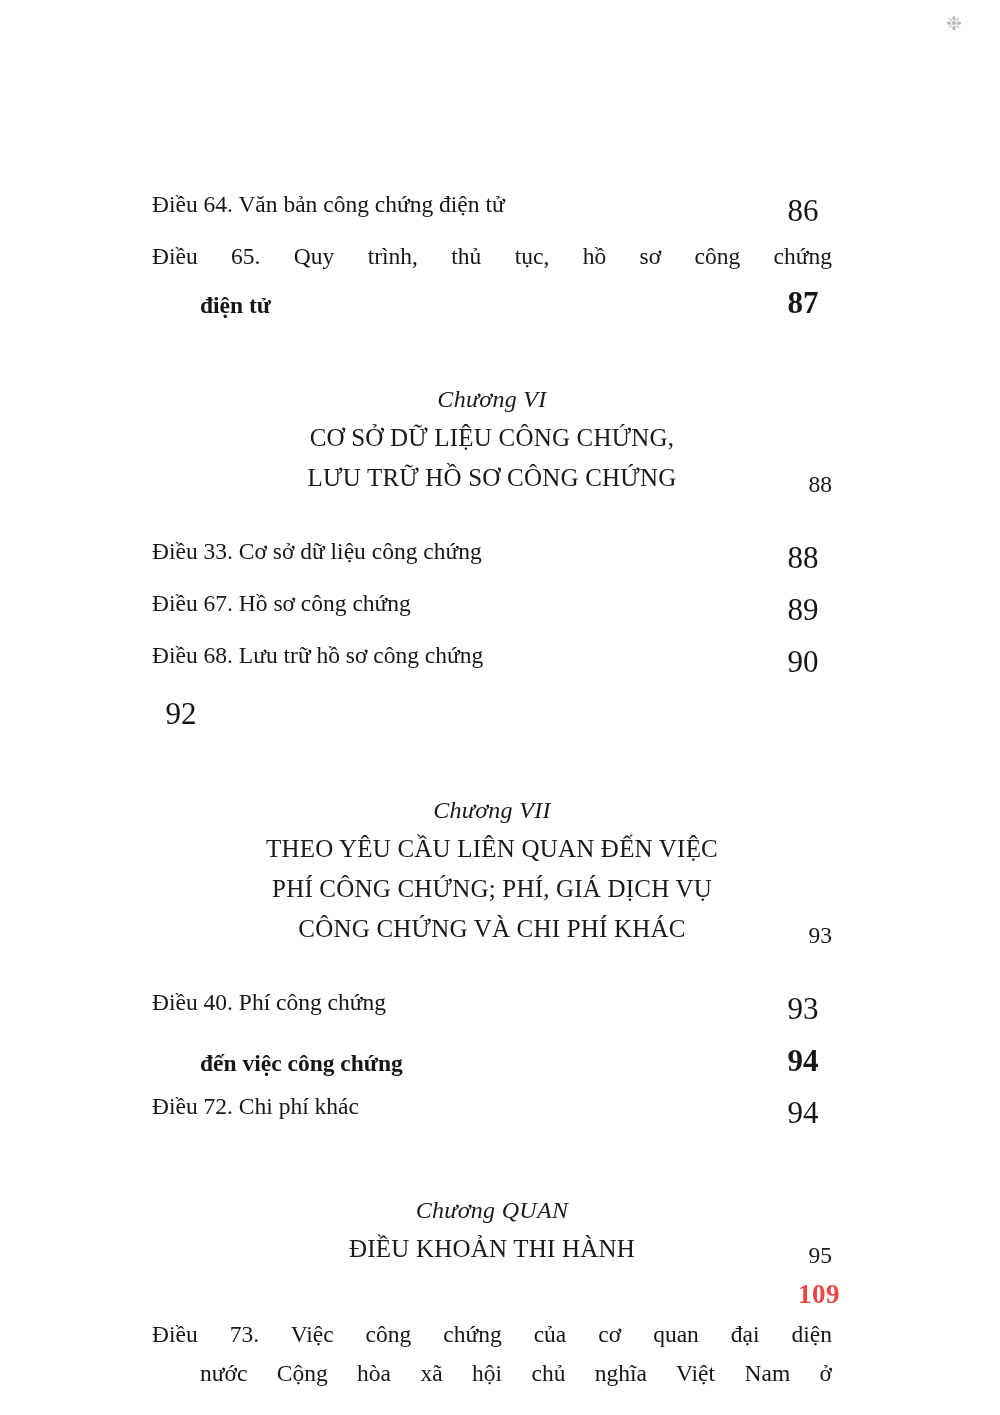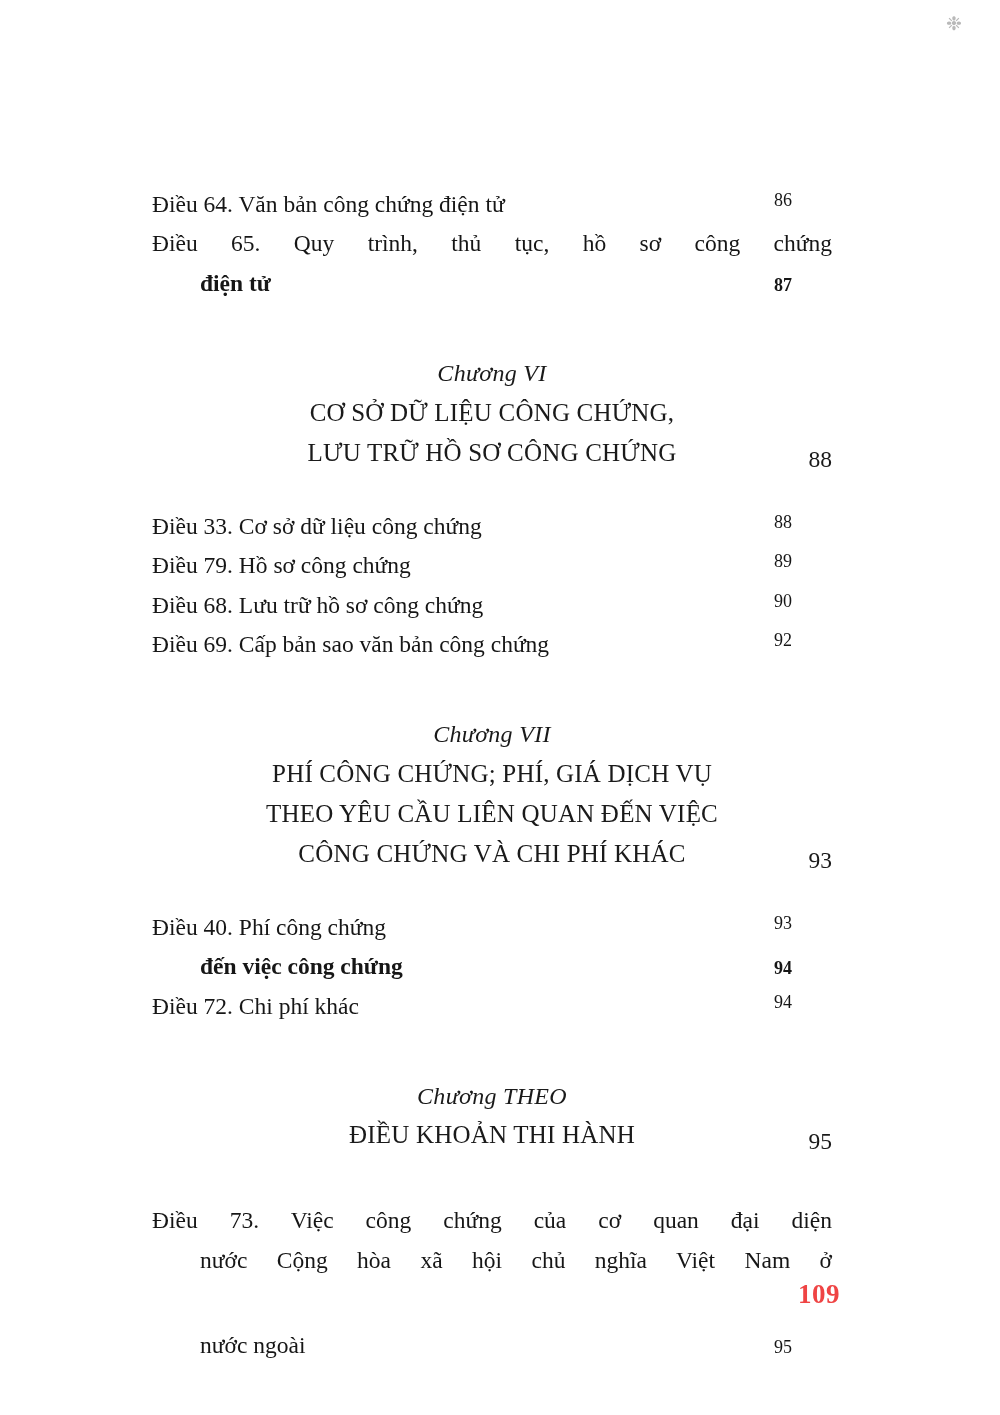--- a/index.html
+++ b/index.html
@@ -47,22 +47,22 @@
     line-height: 1.68;
     color: #161616;
   }
   .entry .label {
     flex: 0 1 auto;
     padding-right: 18px;
   }
   .entry .page-no {
     flex: 0 0 auto;
     width: 58px;
-    text-align: left;
-    font-size: 18px;
+    text-align: center;
+    font-size: 31px;
   }
   
   .entry.wrap {
     display: block;
   }
   .entry.wrap .line1 {
     text-align: justify;
     text-align-last: justify;
     width: 100%;
   }
@@ -173,37 +173,36 @@
       </div>
     </div>
 
     <div class="gap-sm"></div>
 
     <div class="entry">
       <span class="label">Điều 33. Cơ sở dữ liệu công chứng</span>
       <span class="page-no">88</span>
     </div>
     <div class="entry">
-      <span class="label">Điều 79. Hồ sơ công chứng</span>
+      <span class="label">Điều 67. Hồ sơ công chứng</span>
       <span class="page-no">89</span>
     </div>
     <div class="entry">
       <span class="label">Điều 68. Lưu trữ hồ sơ công chứng</span>
       <span class="page-no">90</span>
     </div>
     <div class="entry">
-      <span class="label">Điều 69. Cấp bản sao văn bản công chứng</span>
       <span class="page-no">92</span>
     </div>
 
     <div class="chapter">
       <div class="chap-num">Chương VII</div>
       <div class="title-lines">
+        <div class="chap-title">THEO YÊU CẦU LIÊN QUAN ĐẾN VIỆC</div>
         <div class="chap-title">PHÍ CÔNG CHỨNG; PHÍ, GIÁ DỊCH VỤ</div>
-        <div class="chap-title">THEO YÊU CẦU LIÊN QUAN ĐẾN VIỆC</div>
         <div class="chap-title-row">
           <div class="chap-title">CÔNG CHỨNG VÀ CHI PHÍ KHÁC</div>
           <div class="chap-page">93</div>
         </div>
       </div>
     </div>
 
     <div class="gap-sm"></div>
 
     <div class="entry">
@@ -217,21 +216,21 @@
         <span class="page-no">94</span>
       </div>
     </div>
 
     <div class="entry">
       <span class="label">Điều 72. Chi phí khác</span>
       <span class="page-no">94</span>
     </div>
 
     <div class="chapter">
-      <div class="chap-num">Chương THEO</div>
+      <div class="chap-num">Chương QUAN</div>
       <div class="title-lines">
         <div class="chap-title-row">
           <div class="chap-title">ĐIỀU KHOẢN THI HÀNH</div>
           <div class="chap-page">95</div>
         </div>
       </div>
     </div>
 
     <div class="gap-md"></div>
 

